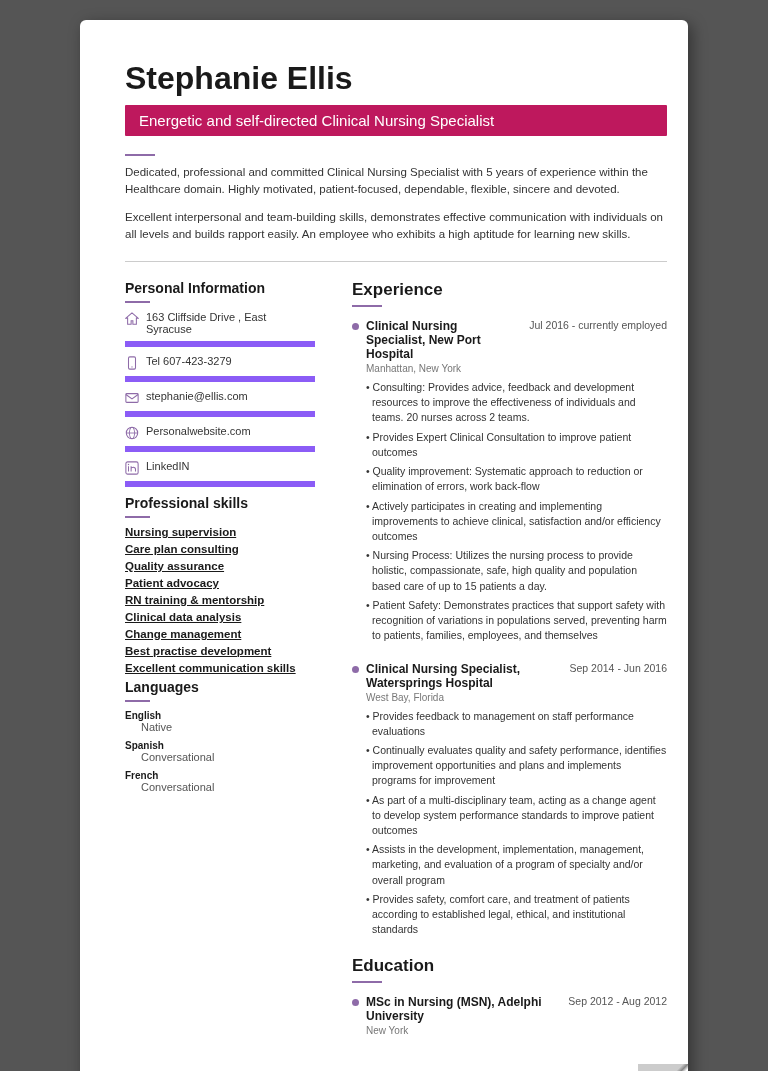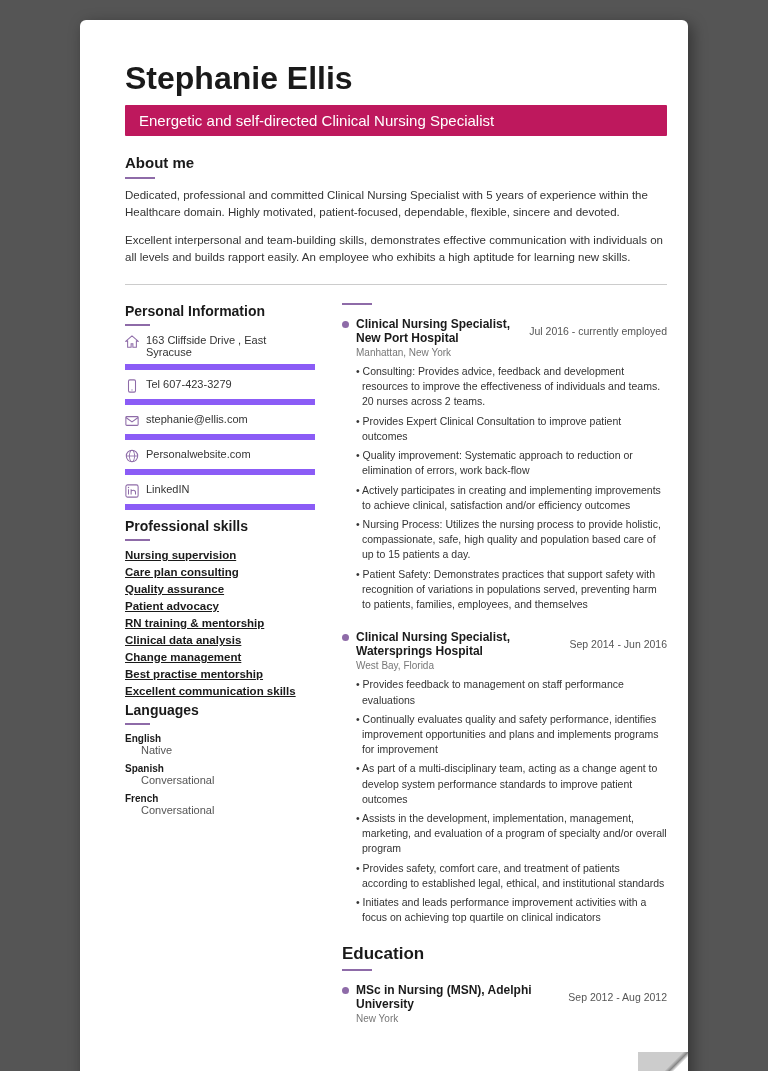--- a/index.html
+++ b/index.html
@@ -60,21 +60,21 @@
       line-height: 1.5;
       margin-bottom: 10px;
     }
     .main-divider {
       border: none;
       border-top: 1px solid #ccc;
       margin: 18px 0;
     }
     .two-col {
       display: flex;
-      gap: 27px;
+      gap: 37px;
     }
     .left-col {
       width: 190px;
       flex-shrink: 0;
     }
     .right-col {
       flex: 1;
     }
     .left-section-title {
       font-size: 14px;
@@ -149,21 +149,21 @@
       left: 0;
       top: 4px;
       width: 7px;
       height: 7px;
       border-radius: 50%;
       background: #8e6ba8;
     }
     .exp-header {
       display: flex;
       justify-content: space-between;
-      align-items: center;
+      align-items: flex-start;
       margin-bottom: 2px;
     }
     .exp-job-title {
       font-size: 12px;
       font-weight: 900;
       color: #1a1a1a;
       flex: 1;
       padding-right: 10px;
     }
     .exp-date {
@@ -200,21 +200,20 @@
 <body>
 
 <div class="page-wrapper">
 
   <div>
     <div class="name">Stephanie Ellis</div>
     <div class="subtitle-bar">Energetic and self-directed Clinical Nursing Specialist</div>
   </div>
 
   <div>
-    <div class="section-title">About me</div>
     <hr class="section-divider">
     <p class="about-text">Dedicated, professional and committed Clinical Nursing Specialist with 5 years of experience within the Healthcare domain. Highly motivated, patient-focused, dependable, flexible, sincere and devoted.</p>
     <p class="about-text">Excellent interpersonal and team-building skills, demonstrates effective communication with individuals on all levels and builds rapport easily. An employee who exhibits a high aptitude for learning new skills.</p>
   </div>
 
   <hr class="main-divider">
 
   <div class="two-col">
 
     <div class="left-col">
@@ -279,21 +278,21 @@
       <div>
         <div class="left-section-title">Professional skills</div>
         <hr class="left-divider">
         <div class="skill-item">Nursing supervision</div>
         <div class="skill-item">Care plan consulting</div>
         <div class="skill-item">Quality assurance</div>
         <div class="skill-item">Patient advocacy</div>
         <div class="skill-item">RN training &amp; mentorship</div>
         <div class="skill-item">Clinical data analysis</div>
         <div class="skill-item">Change management</div>
-        <div class="skill-item">Best practise mentorship</div>
+        <div class="skill-item">Best practise development</div>
         <div class="skill-item">Excellent communication skills</div>
       </div>
 
       <div>
         <div class="left-section-title">Languages</div>
         <hr class="left-divider">
         <div>
           <div class="lang-name">English</div>
           <div class="lang-level">Native</div>
         </div>
@@ -304,20 +303,21 @@
         <div>
           <div class="lang-name">French</div>
           <div class="lang-level">Conversational</div>
         </div>
       </div>
     </div>
 
     <div class="right-col">
 
       <div>
+        <div class="exp-section-title">Experience</div>
         <hr class="exp-divider">
 
         <div class="exp-entry">
           <div class="exp-header">
             <div class="exp-job-title">Clinical Nursing Specialist, New Port Hospital</div>
             <div class="exp-date">Jul 2016 - currently employed</div>
           </div>
           <div class="exp-location">Manhattan, New York</div>
           <div class="exp-bullet">Consulting: Provides advice, feedback and development resources to improve the effectiveness of individuals and teams. 20 nurses across 2 teams.</div>
           <div class="exp-bullet">Provides Expert Clinical Consultation to improve patient outcomes</div>
@@ -331,21 +331,20 @@
           <div class="exp-header">
             <div class="exp-job-title">Clinical Nursing Specialist, Watersprings Hospital</div>
             <div class="exp-date">Sep 2014 - Jun 2016</div>
           </div>
           <div class="exp-location">West Bay, Florida</div>
           <div class="exp-bullet">Provides feedback to management on staff performance evaluations</div>
           <div class="exp-bullet">Continually evaluates quality and safety performance, identifies improvement opportunities and plans and implements programs for improvement</div>
           <div class="exp-bullet">As part of a multi-disciplinary team, acting as a change agent to develop system performance standards to improve patient outcomes</div>
           <div class="exp-bullet">Assists in the development, implementation, management, marketing, and evaluation of a program of specialty and/or overall program</div>
           <div class="exp-bullet">Provides safety, comfort care, and treatment of patients according to established legal, ethical, and institutional standards</div>
-          <div class="exp-bullet">Initiates and leads performance improvement activities with a focus on achieving top quartile on clinical indicators</div>
         </div>
       </div>
 
       <div>
         <div class="exp-section-title">Education</div>
         <hr class="exp-divider">
         <div class="exp-entry">
           <div class="exp-header">
             <div class="exp-job-title">MSc in Nursing (MSN), Adelphi University</div>
             <div class="exp-date">Sep 2012 - Aug 2012</div>

